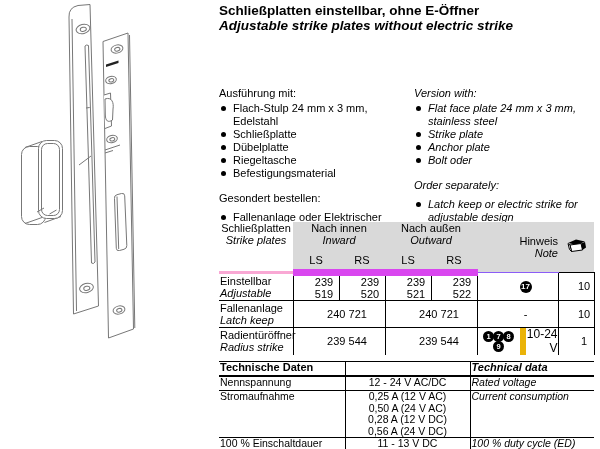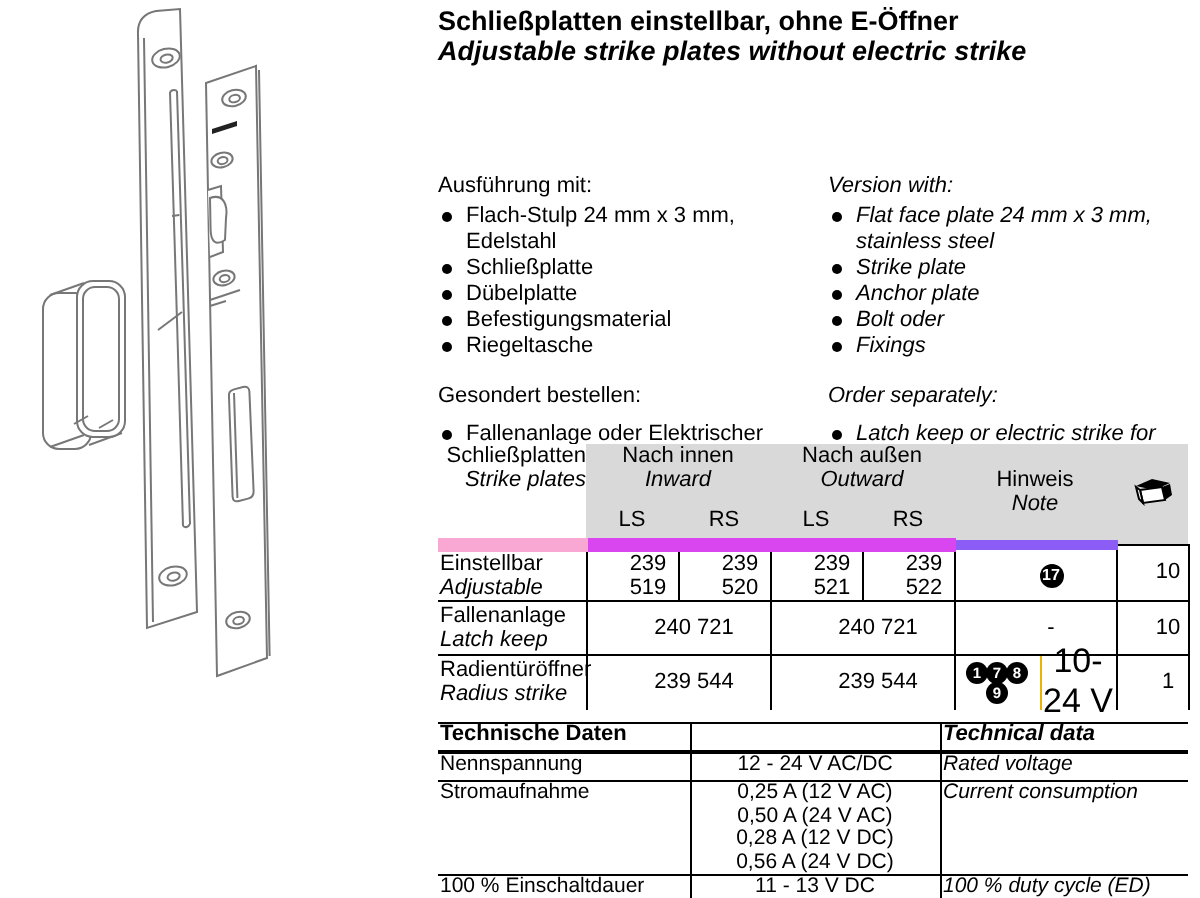--- a/index.html
+++ b/index.html
@@ -20,38 +20,38 @@
   .lh2{margin-top:12px;margin-bottom:6px;}
   .li{display:flex;}
   .dot{flex:none;width:5px;height:5px;border-radius:50%;background:#000;margin:4px 7px 0 2px;}
 
   
   #products{position:absolute;left:219px;top:222px;width:375px;table-layout:fixed;border-collapse:collapse;font-size:11px;}
   #products th,#products td{padding:0;font-weight:normal;}
   .gray{background:#d9d9d9;}
   .hr1{height:30px;}
   .hr2{height:20px;}
-  .c1{text-align:right;vertical-align:top;padding:3px 0 0 1px;line-height:12px;border-bottom:7px solid #f9a8d4;background:#fff;}
+  .c1{text-align:center;vertical-align:top;padding:3px 0 0 1px;line-height:12px;border-bottom:3px solid #f9a8d4;background:#fff;}
   .grp{text-align:center;vertical-align:top;padding-top:3px;line-height:12px;}
-  .note-h{text-align:center;vertical-align:middle;line-height:12px;border-bottom:5px solid #8b5cf6;}
+  .note-h{text-align:right;vertical-align:middle;line-height:12px;border-bottom:1px solid #8b5cf6;}
   .pkg-h{text-align:center;vertical-align:middle;border-bottom:1px solid #000;}
   .lsrs{text-align:center;vertical-align:middle;border-bottom:7px solid #d946ef;}
   #products tbody tr{height:27px;}
   #products tbody td{border-right:1px solid #000;border-bottom:1px solid #000;text-align:center;vertical-align:middle;padding-left:16px;}
   #products tbody tr:last-child td{border-bottom:none;}
   .lbl{text-align:left !important;padding-left:1px !important;line-height:12px;}
   .num{font-weight:bold;}
   .dash{font-weight:bold;}
   .split-cell{padding:0 !important;}
   .split{display:flex;height:27px;align-items:stretch;}
   .badges-wrap{width:42px;display:flex;align-items:center;justify-content:center;}
   .badges-inner{width:34px;display:flex;flex-wrap:wrap;justify-content:center;}
   .badge{width:11px;height:11px;border-radius:50%;background:#000;color:#fff;font-size:7.5px;font-weight:bold;line-height:11.5px;text-align:center;display:inline-block;margin:-0.5px;}
   .b12{width:12px;height:12px;line-height:12.5px;font-size:8px;}
-  .volt{flex:1;border-left:1px solid #eab308;display:flex;align-items:center;justify-content:center;font-size:17px;}
+  .volt{flex:1;border-left:6px solid #eab308;display:flex;align-items:center;justify-content:center;font-size:12px;text-align:right;}
 
   
   #tech{position:absolute;left:219px;top:361px;width:375px;table-layout:fixed;border-collapse:collapse;font-size:10.5px;border-top:1px solid #000;}
   #tech td{padding:0 1px;vertical-align:top;line-height:11.5px;border-bottom:1px solid #000;}
   #tech .t1{border-right:1px solid #000;}
   #tech .t2{border-right:1px solid #000;text-align:center;}
   #tech .th-row td{font-weight:bold;border-bottom:2px solid #000;height:13px;font-size:11px;}
   #tech tr.r1 td, #tech tr.r3 td{height:13px;}
 
   
@@ -126,25 +126,25 @@
     <div class="li">
         <span class="dot"></span>
         <span>Schließplatte</span>
       </div>
     <div class="li">
         <span class="dot"></span>
         <span>Dübelplatte</span>
       </div>
     <div class="li">
         <span class="dot"></span>
+        <span>Riegeltasche</span>
+      </div>
+    <div class="li">
+        <span class="dot"></span>
         <span>Befestigungsmaterial</span>
-      </div>
-    <div class="li">
-        <span class="dot"></span>
-        <span>Riegeltasche</span>
       </div>
     <div class="lh lh2">Gesondert bestellen:</div>
     <div class="li">
         <span class="dot"></span>
         <span>Fallenanlage oder Elektrischer Türöffner bei verstellbarer Ausführung</span>
       </div>
   </div>
 
   <div class="col en" id="col-r">
     <div class="lh">Version with:</div>
@@ -156,24 +156,20 @@
         <span class="dot"></span>
         <span>Strike plate</span>
       </div>
     <div class="li">
         <span class="dot"></span>
         <span>Anchor plate</span>
       </div>
     <div class="li">
         <span class="dot"></span>
         <span>Bolt oder</span>
-      </div>
-    <div class="li">
-        <span class="dot"></span>
-        <span>Fixings</span>
       </div>
     <div class="lh lh2">Order separately:</div>
     <div class="li">
         <span class="dot"></span>
         <span>Latch keep or electric strike for adjustable design</span>
       </div>
   </div>
 
   <table id="products">
     <colgroup>

